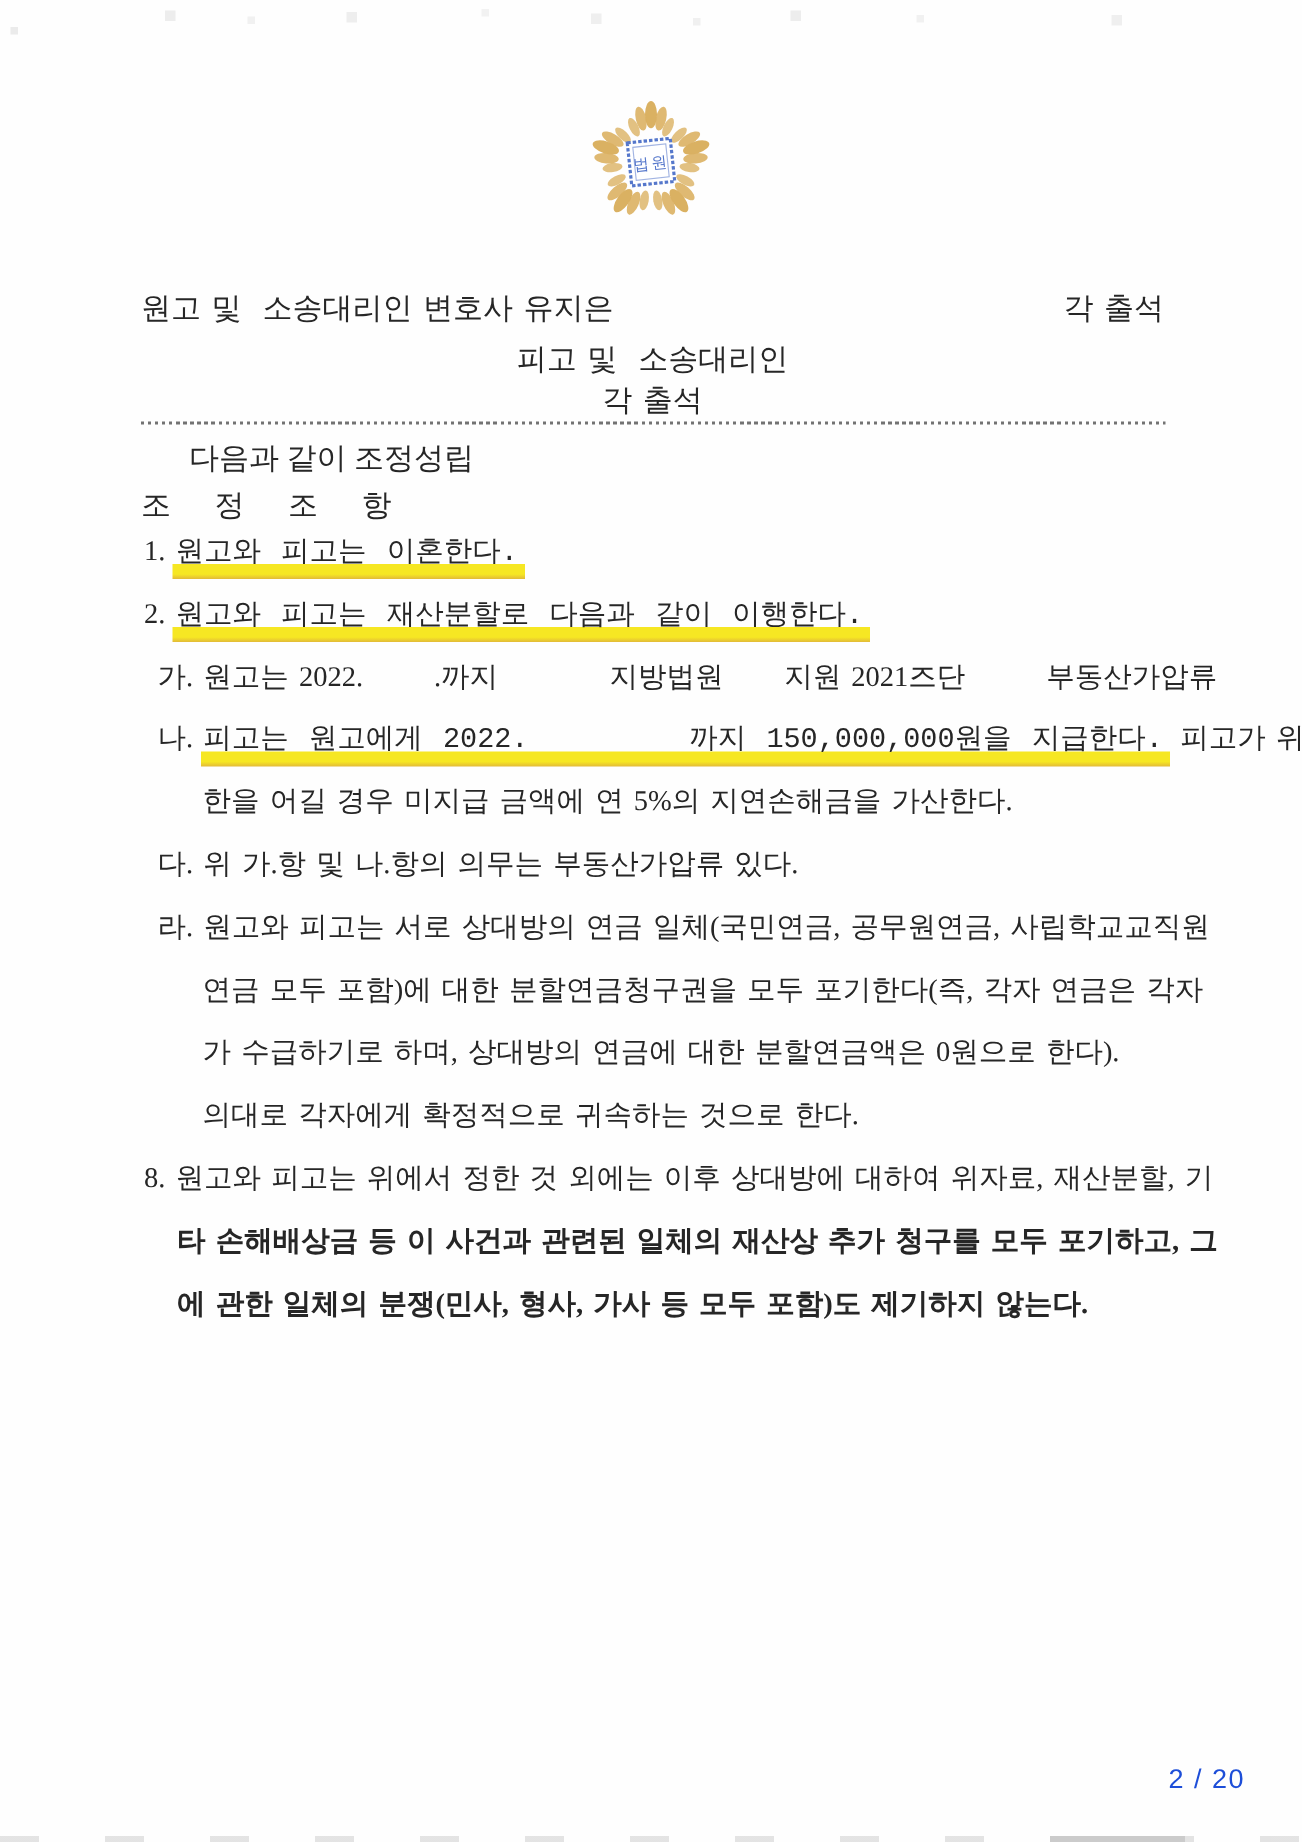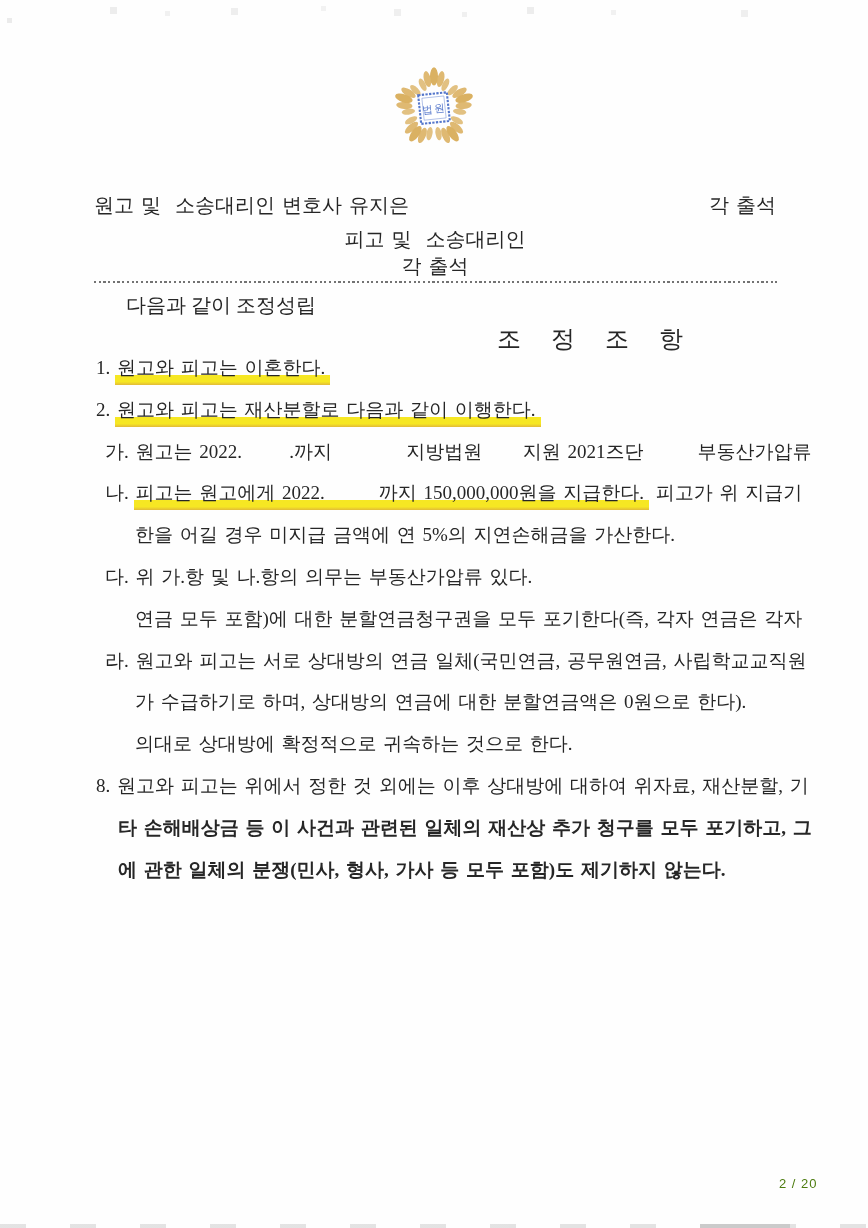--- a/index.html
+++ b/index.html
@@ -35,41 +35,41 @@
   }
   .header-row-1 { top:192px; }
   .header-row-2 { top:226px;flex-direction:column; }
   .divider {
     position:absolute; left:94px; top:281px; width:683px; height:2px; opacity:.85;
     background:repeating-linear-gradient(90deg,#5a5a5a 0 2.2px, transparent 2.2px 4.7px);
   }
   .intro-line { position:absolute; left:94px; top:292px; font-size:20px; white-space:pre;margin-left:32px; }
   .doc-title {
     position:absolute; left:94px; top:323px; width:682px; box-sizing:border-box;
-    padding-right:86px; text-align:right; font-size:24px;
+    padding-right:86px; text-align:left; font-size:20px;
     letter-spacing:7px; word-spacing:10px; white-space:pre;
   }
   .doc-body { position:absolute; left:94px; top:347px; width:695px; font-size:19px; }
   .doc-line { height:41.8px; line-height:41.8px; white-space:pre; word-spacing:2px; }
   .l1  { padding-left:2px; }
   .l1c { padding-left:24px;font-weight:bold; }
   .l2  { padding-left:11px; }
   .l2c { padding-left:41px; }
   .hl {
     padding-bottom:7px; padding-left:2px; padding-right:5px; margin-left:-2px;
     background-image:linear-gradient(180deg,
        var(--highlight-yellow,#f6e723) 0%,
        var(--highlight-yellow,#f6e723) 68%,
        #e2ba38 100%);
-    background-repeat:no-repeat; background-position:0 100%; background-size:100% 10px;
+    background-repeat:no-repeat; background-position:0 100%; background-size:100% 10px;font-family:Liberation Mono, monospace;
   }
   .page-number {
     position:absolute; left:779px; top:1176px;
     font-family:"Liberation Sans","DejaVu Sans",sans-serif;
-    font-size:13px; color:#4d7c0f; letter-spacing:1px; white-space:pre;
+    font-size:18px; color:#1d4ed8; letter-spacing:1px; white-space:pre;
   }
 </style>
 </head>
 <body>
 
 <div class="page">
 
   <div class="artifact-top"></div>
 
   <svg class="seal" viewBox="0 0 100 112">
@@ -122,24 +122,24 @@
 
   <div class="doc-title">조 정 조 항</div>
 
   <div class="doc-body">
       <div class="doc-line l1"><span>1. </span><span class="hl">원고와 피고는 이혼한다.</span></div>
       <div class="doc-line l1"><span>2. </span><span class="hl">원고와 피고는 재산분할로 다음과 같이 이행한다.</span></div>
       <div class="doc-line l2"><span>가. 원고는 2022.       .까지           지방법원      지원 2021즈단        부동산가압류</span></div>
       <div class="doc-line l2"><span>나. </span><span class="hl">피고는 원고에게 2022.        까지 150,000,000원을 지급한다.</span><span> 피고가 위 지급기</span></div>
       <div class="doc-line l2c"><span>한을 어길 경우 미지급 금액에 연 5%의 지연손해금을 가산한다.</span></div>
       <div class="doc-line l2"><span>다. 위 가.항 및 나.항의 의무는 부동산가압류 있다.</span></div>
+      <div class="doc-line l2"><span>라. 원고와 피고는 서로 상대방의 연금 일체(국민연금, 공무원연금, 사립학교교직원</span></div>
       <div class="doc-line l2c"><span>연금 모두 포함)에 대한 분할연금청구권을 모두 포기한다(즉, 각자 연금은 각자</span></div>
-      <div class="doc-line l2"><span>라. 원고와 피고는 서로 상대방의 연금 일체(국민연금, 공무원연금, 사립학교교직원</span></div>
       <div class="doc-line l2c"><span>가 수급하기로 하며, 상대방의 연금에 대한 분할연금액은 0원으로 한다).</span></div>
-      <div class="doc-line l2c"><span>의대로 상대방에 확정적으로 귀속하는 것으로 한다.</span></div>
+      <div class="doc-line l2c"><span>의대로 각자에게 확정적으로 귀속하는 것으로 한다.</span></div>
       <div class="doc-line l1"><span>8. 원고와 피고는 위에서 정한 것 외에는 이후 상대방에 대하여 위자료, 재산분할, 기</span></div>
       <div class="doc-line l1c"><span>타 손해배상금 등 이 사건과 관련된 일체의 재산상 추가 청구를 모두 포기하고, 그</span></div>
       <div class="doc-line l1c"><span>에 관한 일체의 분쟁(민사, 형사, 가사 등 모두 포함)도 제기하지 않는다.</span></div>
     </div>
 
   <div class="page-number">2 / 20</div>
 
   <div class="artifact-bottom"></div>
 </div>
 

